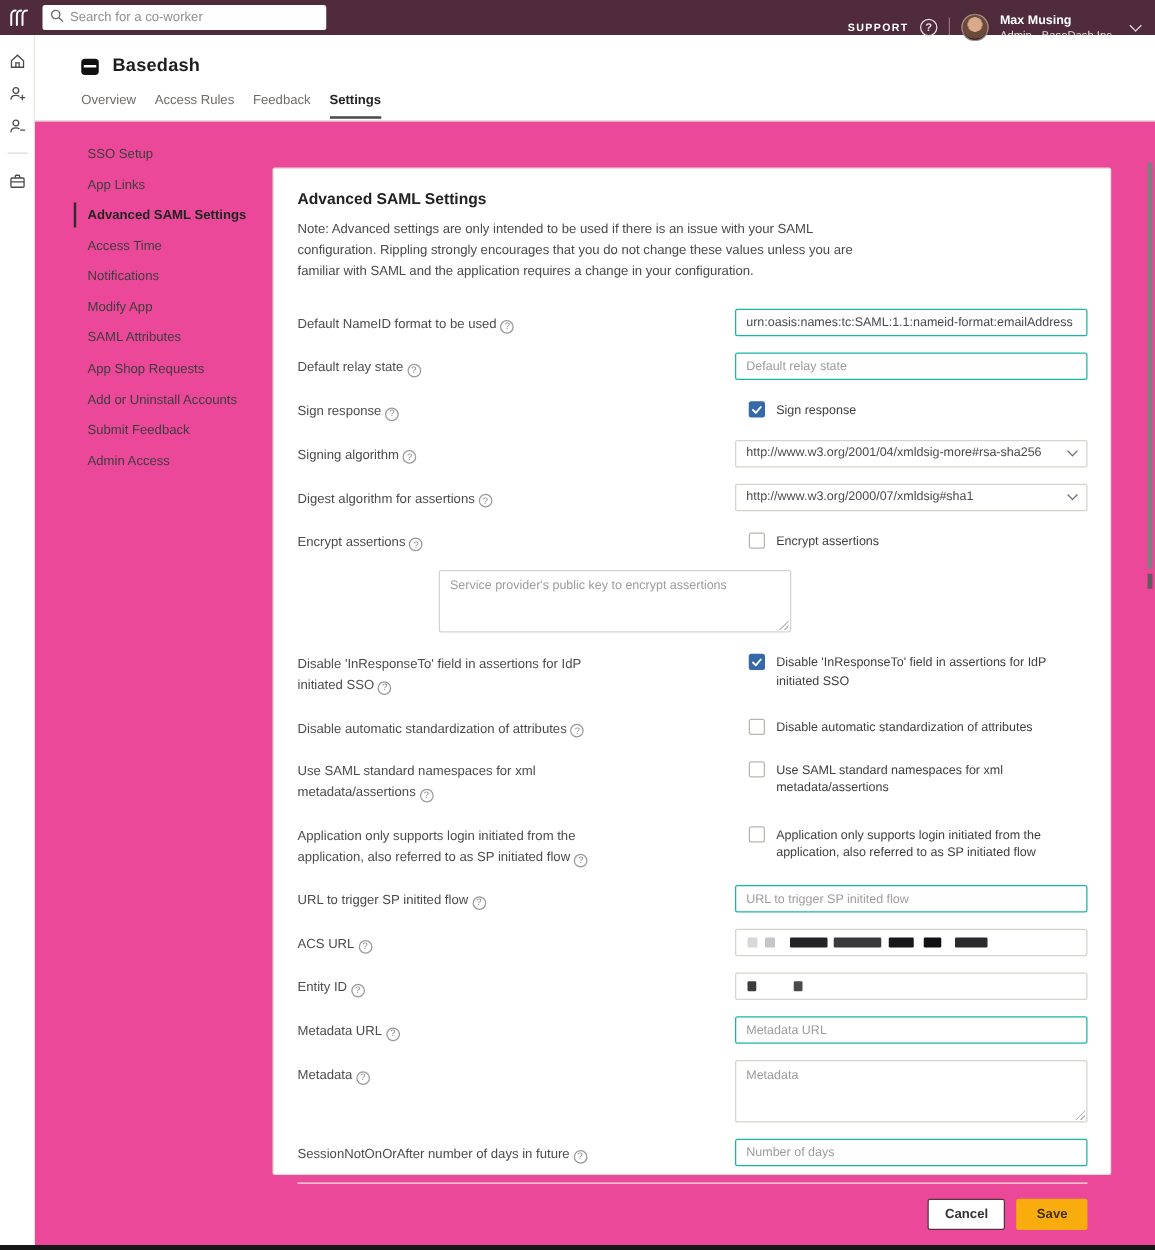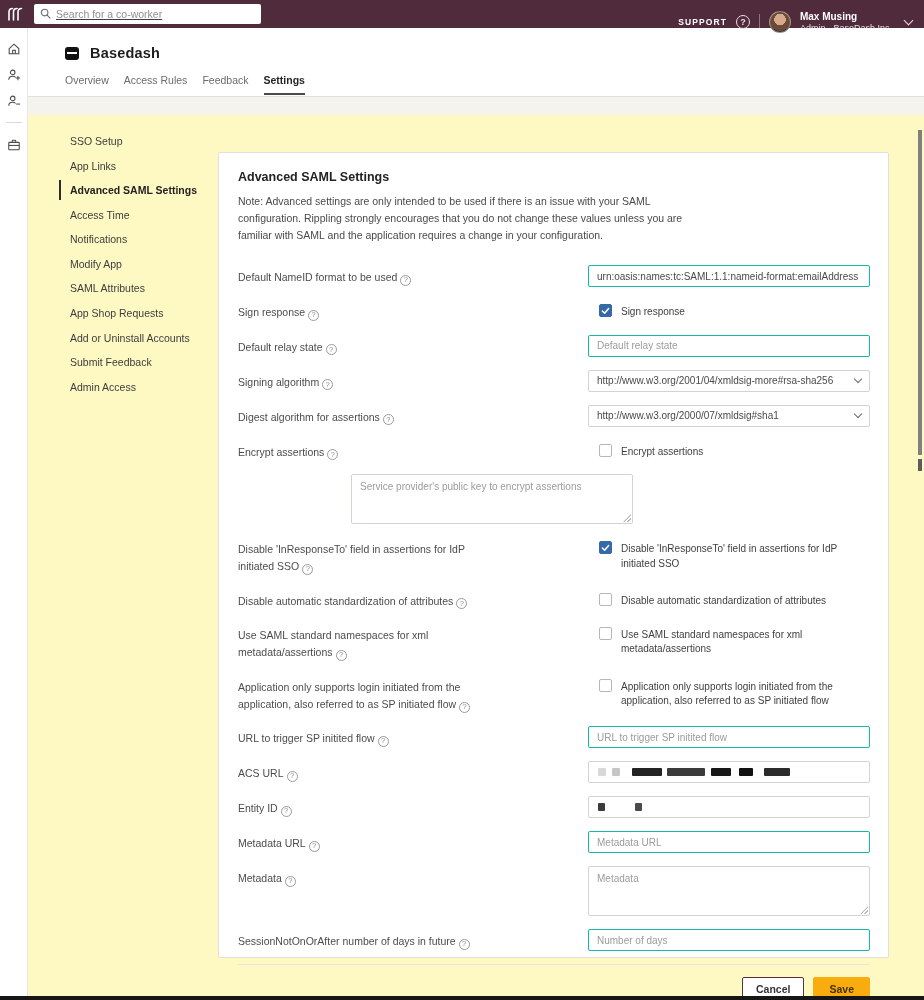--- a/index.html
+++ b/index.html
@@ -11,21 +11,21 @@
     color: #3f3f3f;
   }
   
   .topbar {
     position: absolute; left: 0; top: 0; width: 924px; height: 28px;
     background: #4f2b3b; display: flex; align-items: center; z-index: 10;
   }
   .brand { width: 30px; display: flex; justify-content: center; align-items: center; }
   .searchbox {
     margin-left: 4px; width: 227px; height: 20px; background: #fff;
-    border-radius: 2px; display: flex; align-items: center; padding: 0 6px; gap: 5px; text-decoration: underline;
+    border-radius: 2px; display: flex; align-items: center; padding: 0 6px; gap: 5px;
   }
   .searchbox input {
     border: none; outline: none; flex: 1; font-size: 10.5px;
     font-family: "Liberation Sans", sans-serif; color: #444; background: transparent;
   }
   .searchbox input::placeholder { color: #8f8f8f; }
   .topbar-right { margin-left: auto; display: flex; align-items: center; gap: 9px; padding-right: 12px; margin-top: 16px; }
   .support { color: #fff; font-size: 8.5px; font-weight: bold; letter-spacing: 1.1px; cursor: default; }
   .qcircle {
     width: 14px; height: 14px; border: 1.2px solid #e9dde2; border-radius: 50%;
@@ -66,21 +66,21 @@
   .tab.active { color: #252525; font-weight: bold; border-bottom-color: #4a4a4a; }
   
   .rail {
     position: absolute; left: 0; top: 28px; width: 28px; bottom: 4px;
     background: #fff; border-right: 1px solid #eae7e1;
     display: flex; flex-direction: column; align-items: center; padding-top: 13px; gap: 11px; z-index: 6;
   }
   .rail .ric { width: 15px; height: 15px; display: flex; align-items: center; justify-content: center; cursor: pointer; }
   .rail-div { width: 16px; height: 1px; background: #ddd9d2; margin: 3px 0; }
   
-  .content { position: absolute; left: 28px; top: 97px; right: 0; bottom: 4px; background: #fef9c3; margin-top: 18px; }
+  .content { position: absolute; left: 28px; top: 97px; right: 0; bottom: 4px; background: #ec4899; }
   .side-nav { position: absolute; left: 31px; top: 16px; width: 160px; }
   .side-item {
     font-size: 10.5px; color: #3d3d3d; padding: 4px 0 4px 9px; margin-bottom: 4.5px;
     border-left: 2px solid transparent; cursor: pointer; line-height: 1.15;
   }
   .side-item.active { font-weight: bold; color: #222; border-left-color: #2d2d2d; }
   
   .card {
     position: absolute; left: 190px; top: 37px; width: 671px; height: 806px;
     background: #fff; border: 1px solid #e3dfd9; border-radius: 2px;
@@ -247,35 +247,35 @@
 
   <div class="card">
     <div class="card-title">Advanced SAML Settings</div>
     <div class="card-note">Note: Advanced settings are only intended to be used if there is an issue with your SAML configuration. Rippling strongly encourages that you do not change these values unless you are familiar with SAML and the application requires a change in your configuration.</div>
     <div class="rows">
         <div class="row">
           <div class="row-label"><span>Default NameID format to be used</span><span class="help">?</span></div>
           <div class="row-control"><input class="tinput" type="text" value="urn:oasis:names:tc:SAML:1.1:nameid-format:emailAddress" style=""></div>
         </div>
         <div class="row">
+          <div class="row-label"><span>Default relay state</span><span class="help">?</span></div>
+          <div class="row-control"><input class="tinput" type="text" placeholder="Default relay state" style=""></div>
+        </div>
+        <div class="row">
           <div class="row-label"><span>Sign response</span><span class="help">?</span></div>
           <div class="row-control">
             <div class="cbrow">
               <span class="cb checked">
                 <svg width="9" height="8" viewBox="0 0 10 9">
                   <path d="M1.5 4.5 L4 7 L8.5 1.8" stroke="#fff" stroke-width="1.7" fill="none" stroke-linecap="round" stroke-linejoin="round"></path>
                 </svg>
               </span>
               <span class="cb-label">Sign response</span>
             </div>
           </div>
-        </div>
-        <div class="row">
-          <div class="row-label"><span>Default relay state</span><span class="help">?</span></div>
-          <div class="row-control"><input class="tinput" type="text" placeholder="Default relay state" style=""></div>
         </div>
         <div class="row">
           <div class="row-label"><span>Signing algorithm</span><span class="help">?</span></div>
           <div class="row-control">
             <div class="selectbox">
               <span class="sel-val">http://www.w3.org/2001/04/xmldsig-more#rsa-sha256</span>
               <span class="sel-chev"></span>
             </div>
           </div>
         </div>

